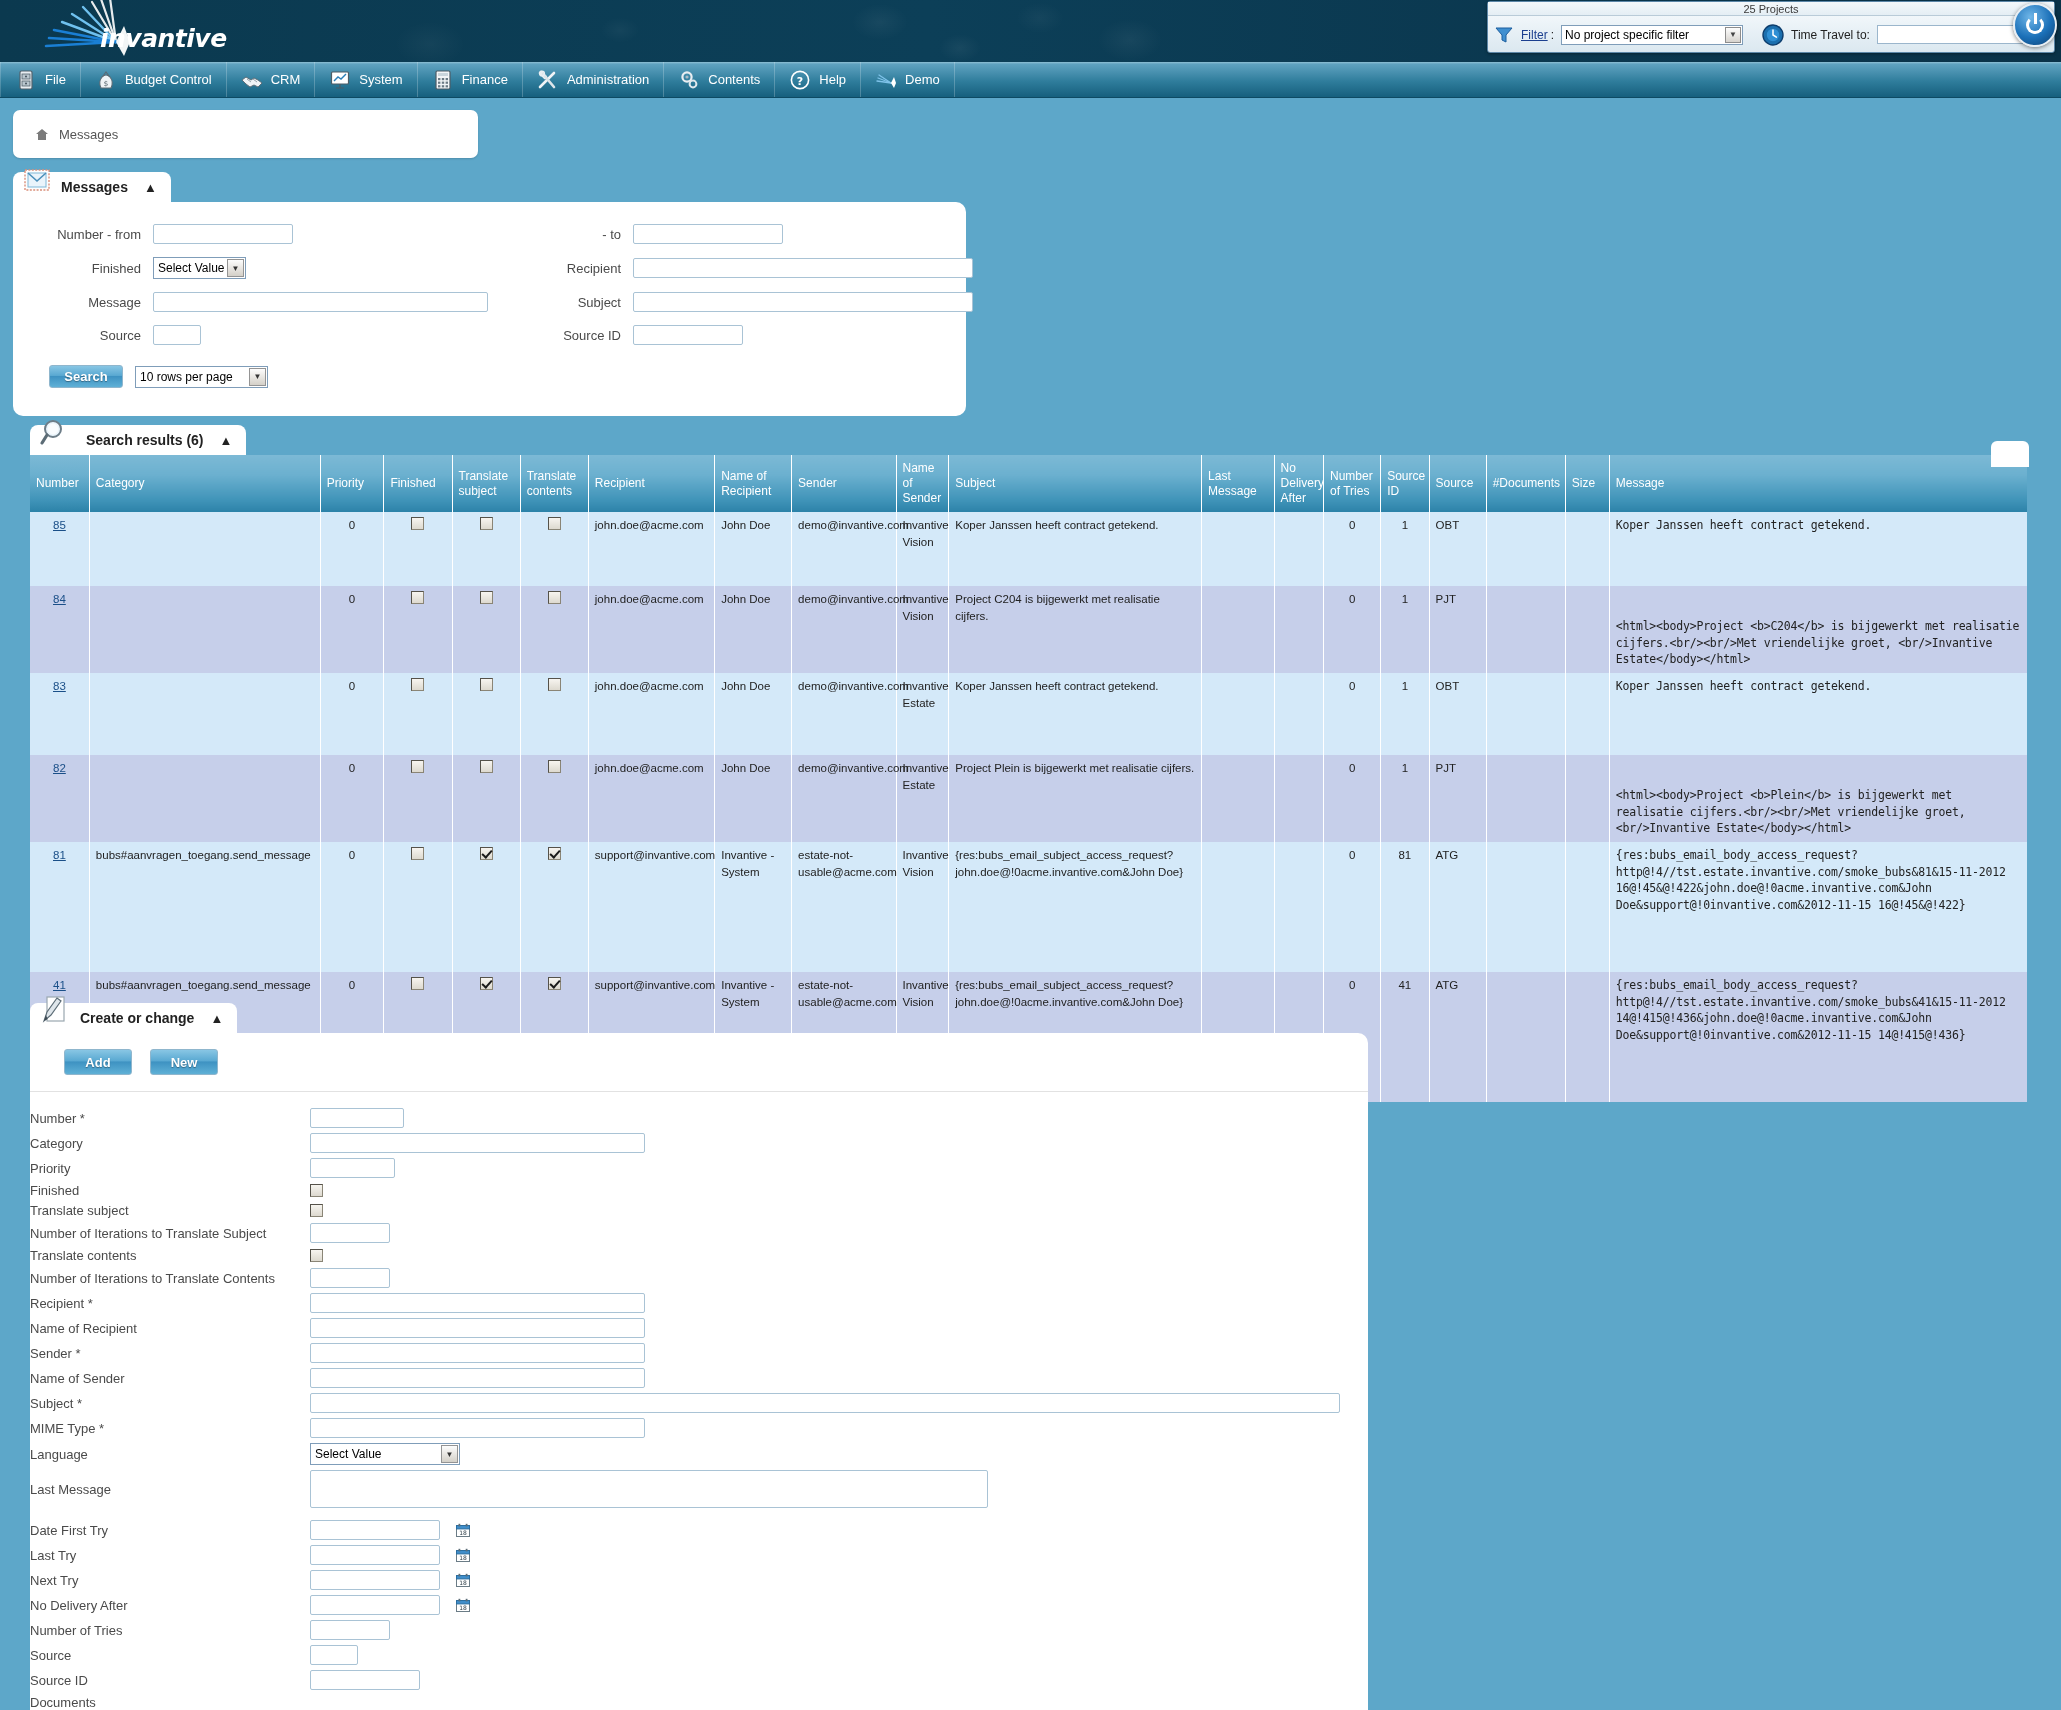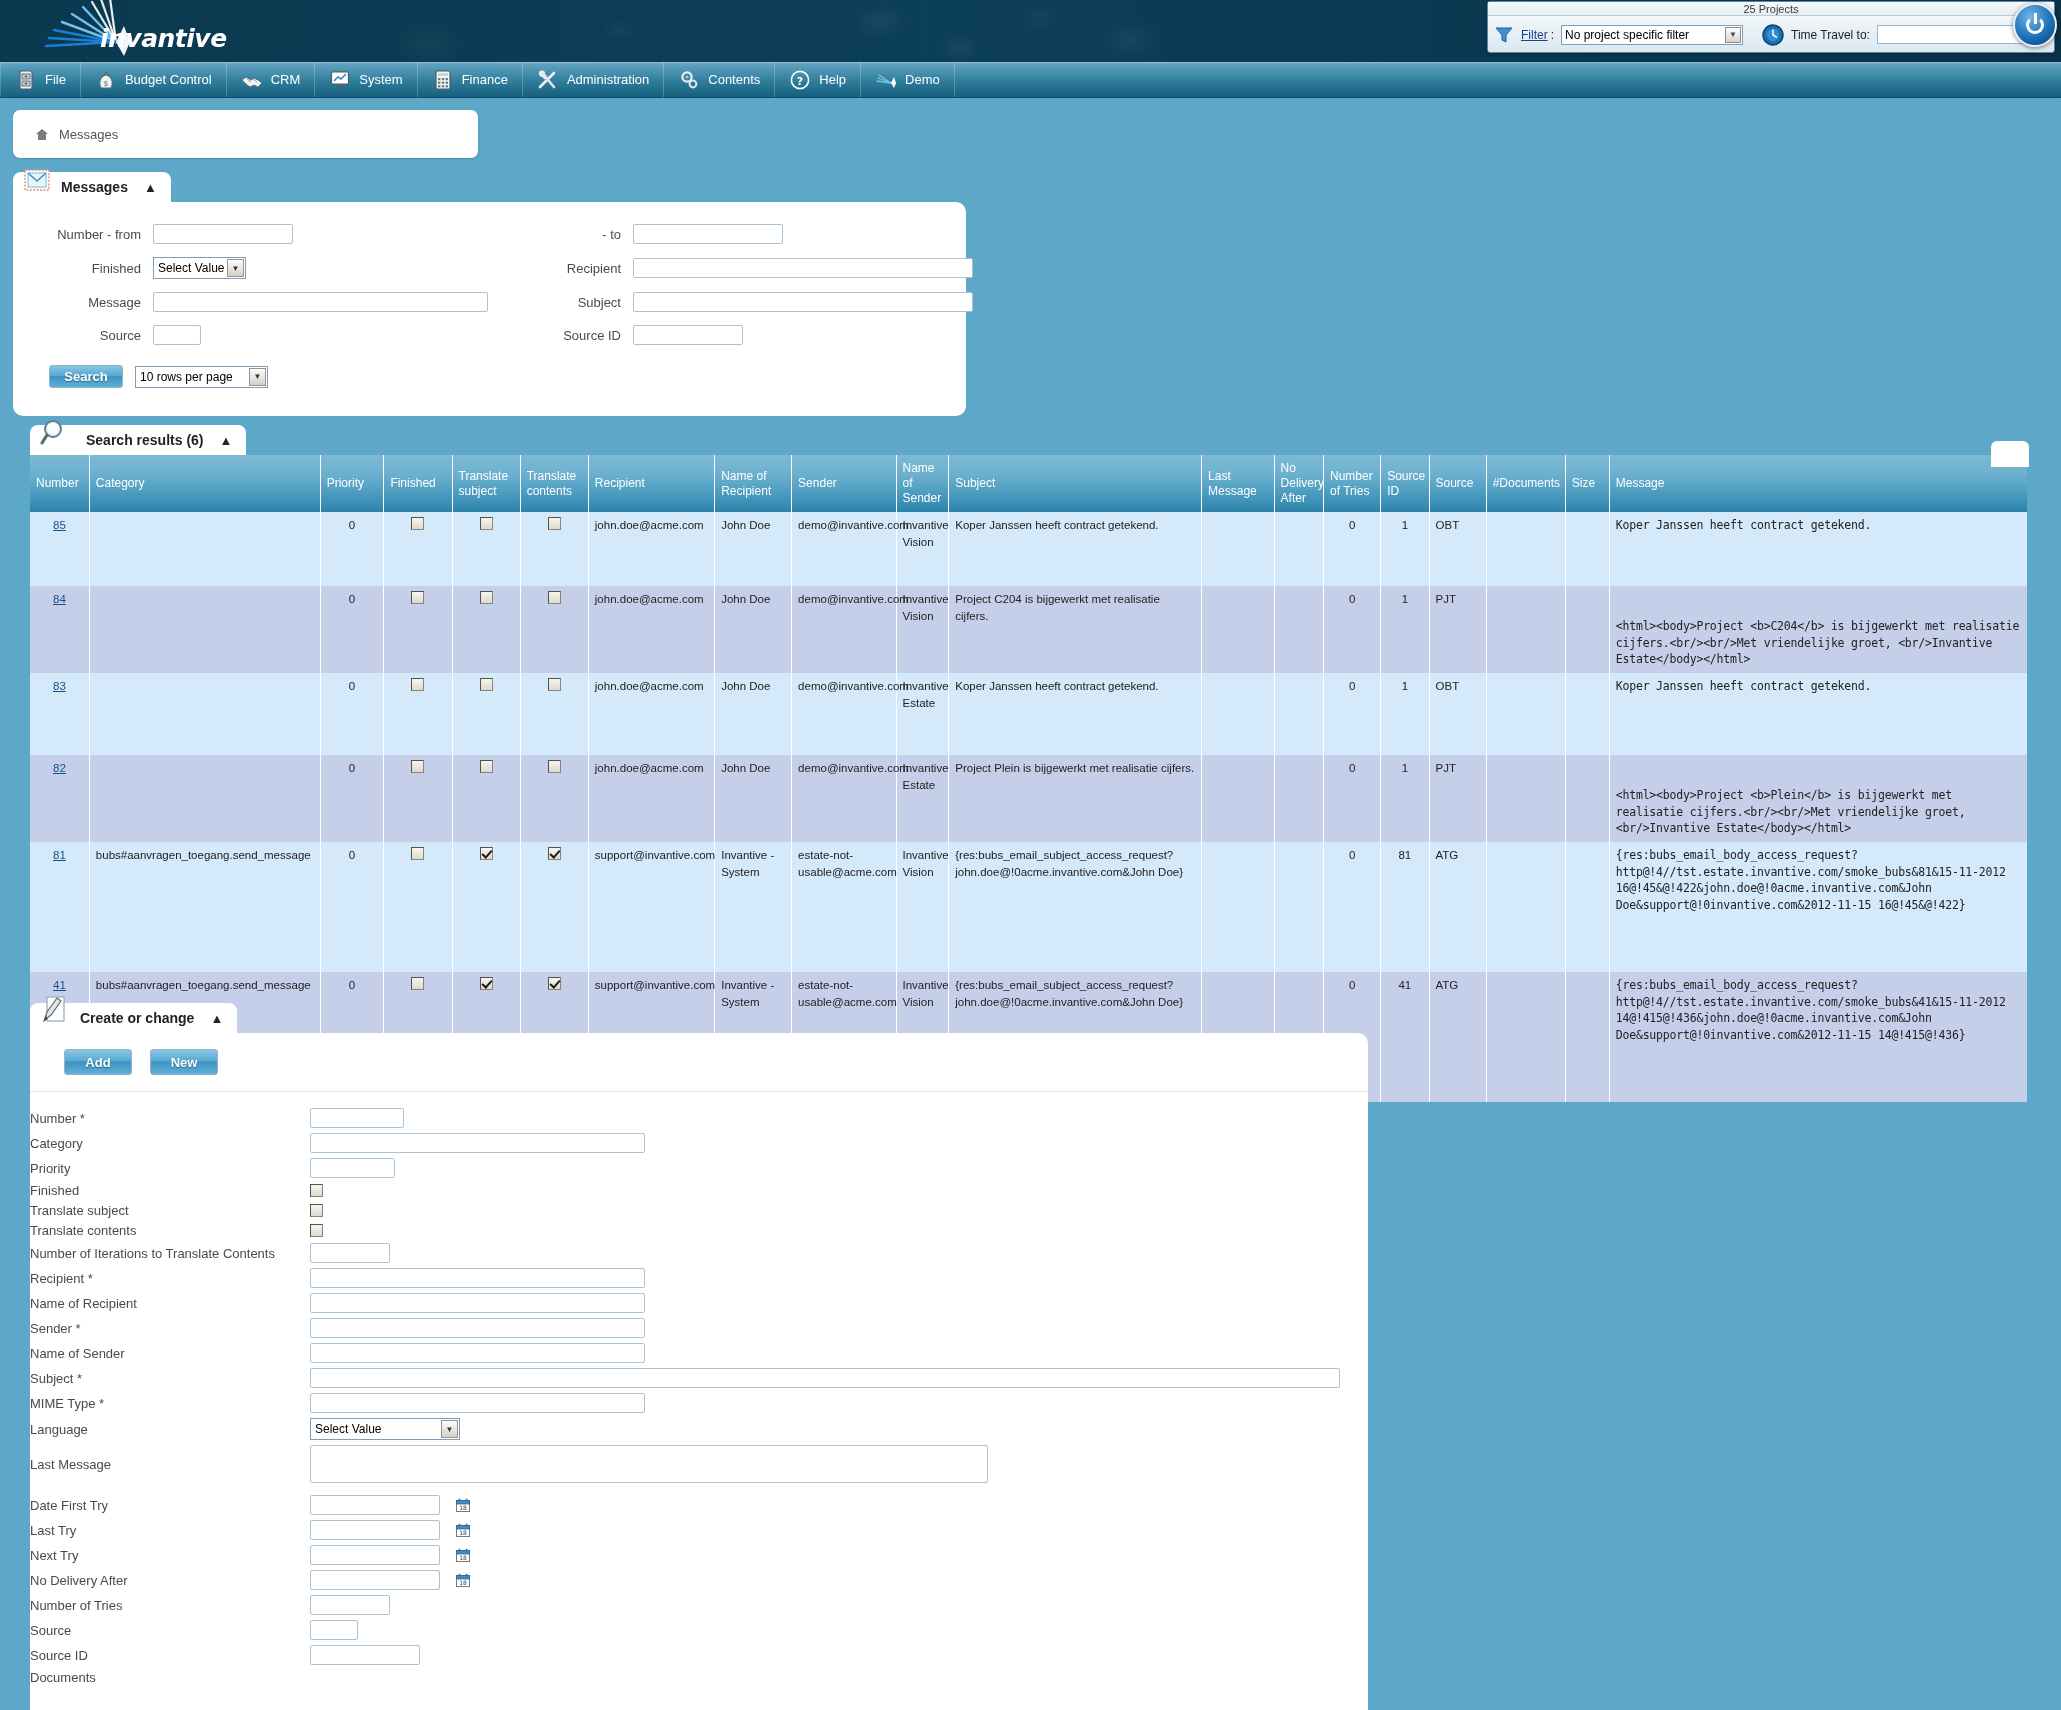--- a/index.html
+++ b/index.html
@@ -665,20 +665,26 @@
             <span class="chk"></span>
           </div>
         </div>
         <div class="cc-row">
           <div class="cc-label">Translate subject</div>
           <div class="cc-field">
             <span class="chk"></span>
           </div>
         </div>
         <div class="cc-row">
+          <div class="cc-label">Number of Iterations to Translate Subject</div>
+          <div class="cc-field">
+            <input type="text" class="txt" style="width: 80px;">
+          </div>
+        </div>
+        <div class="cc-row">
           <div class="cc-label">Translate contents</div>
           <div class="cc-field">
             <span class="chk"></span>
           </div>
         </div>
         <div class="cc-row">
           <div class="cc-label">Number of Iterations to Translate Contents</div>
           <div class="cc-field">
             <input type="text" class="txt" style="width: 80px;">
           </div>

